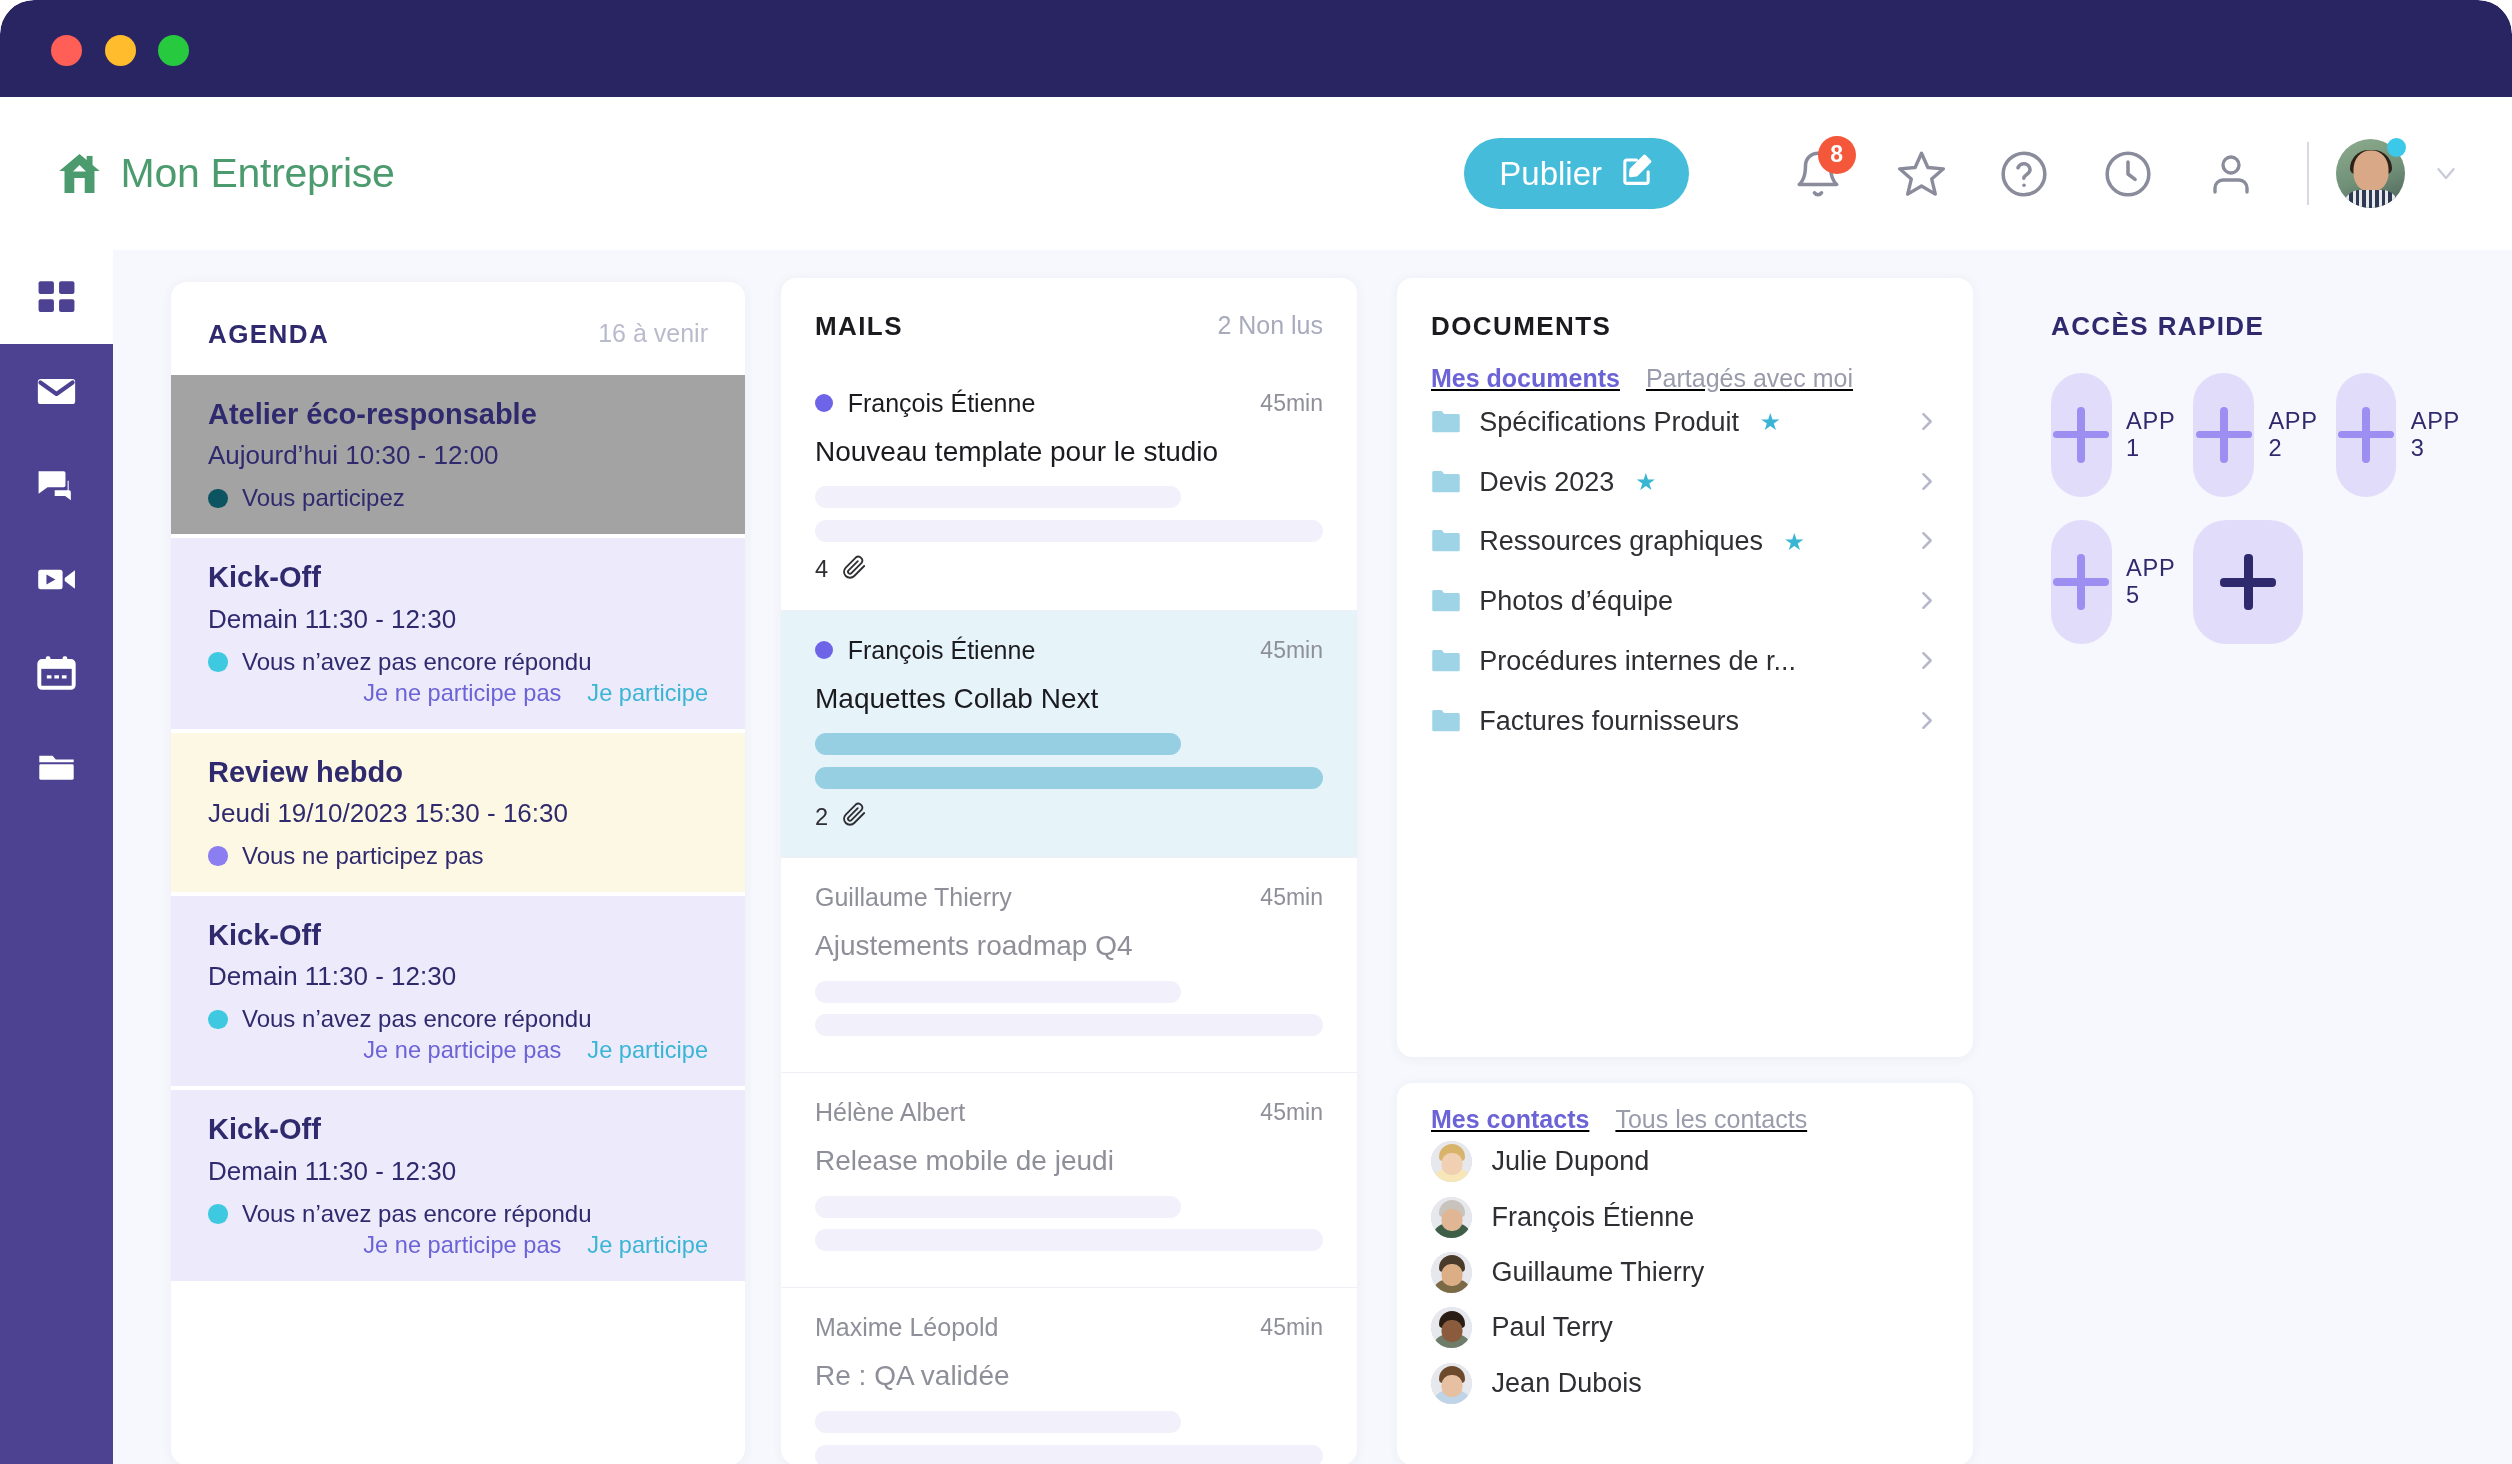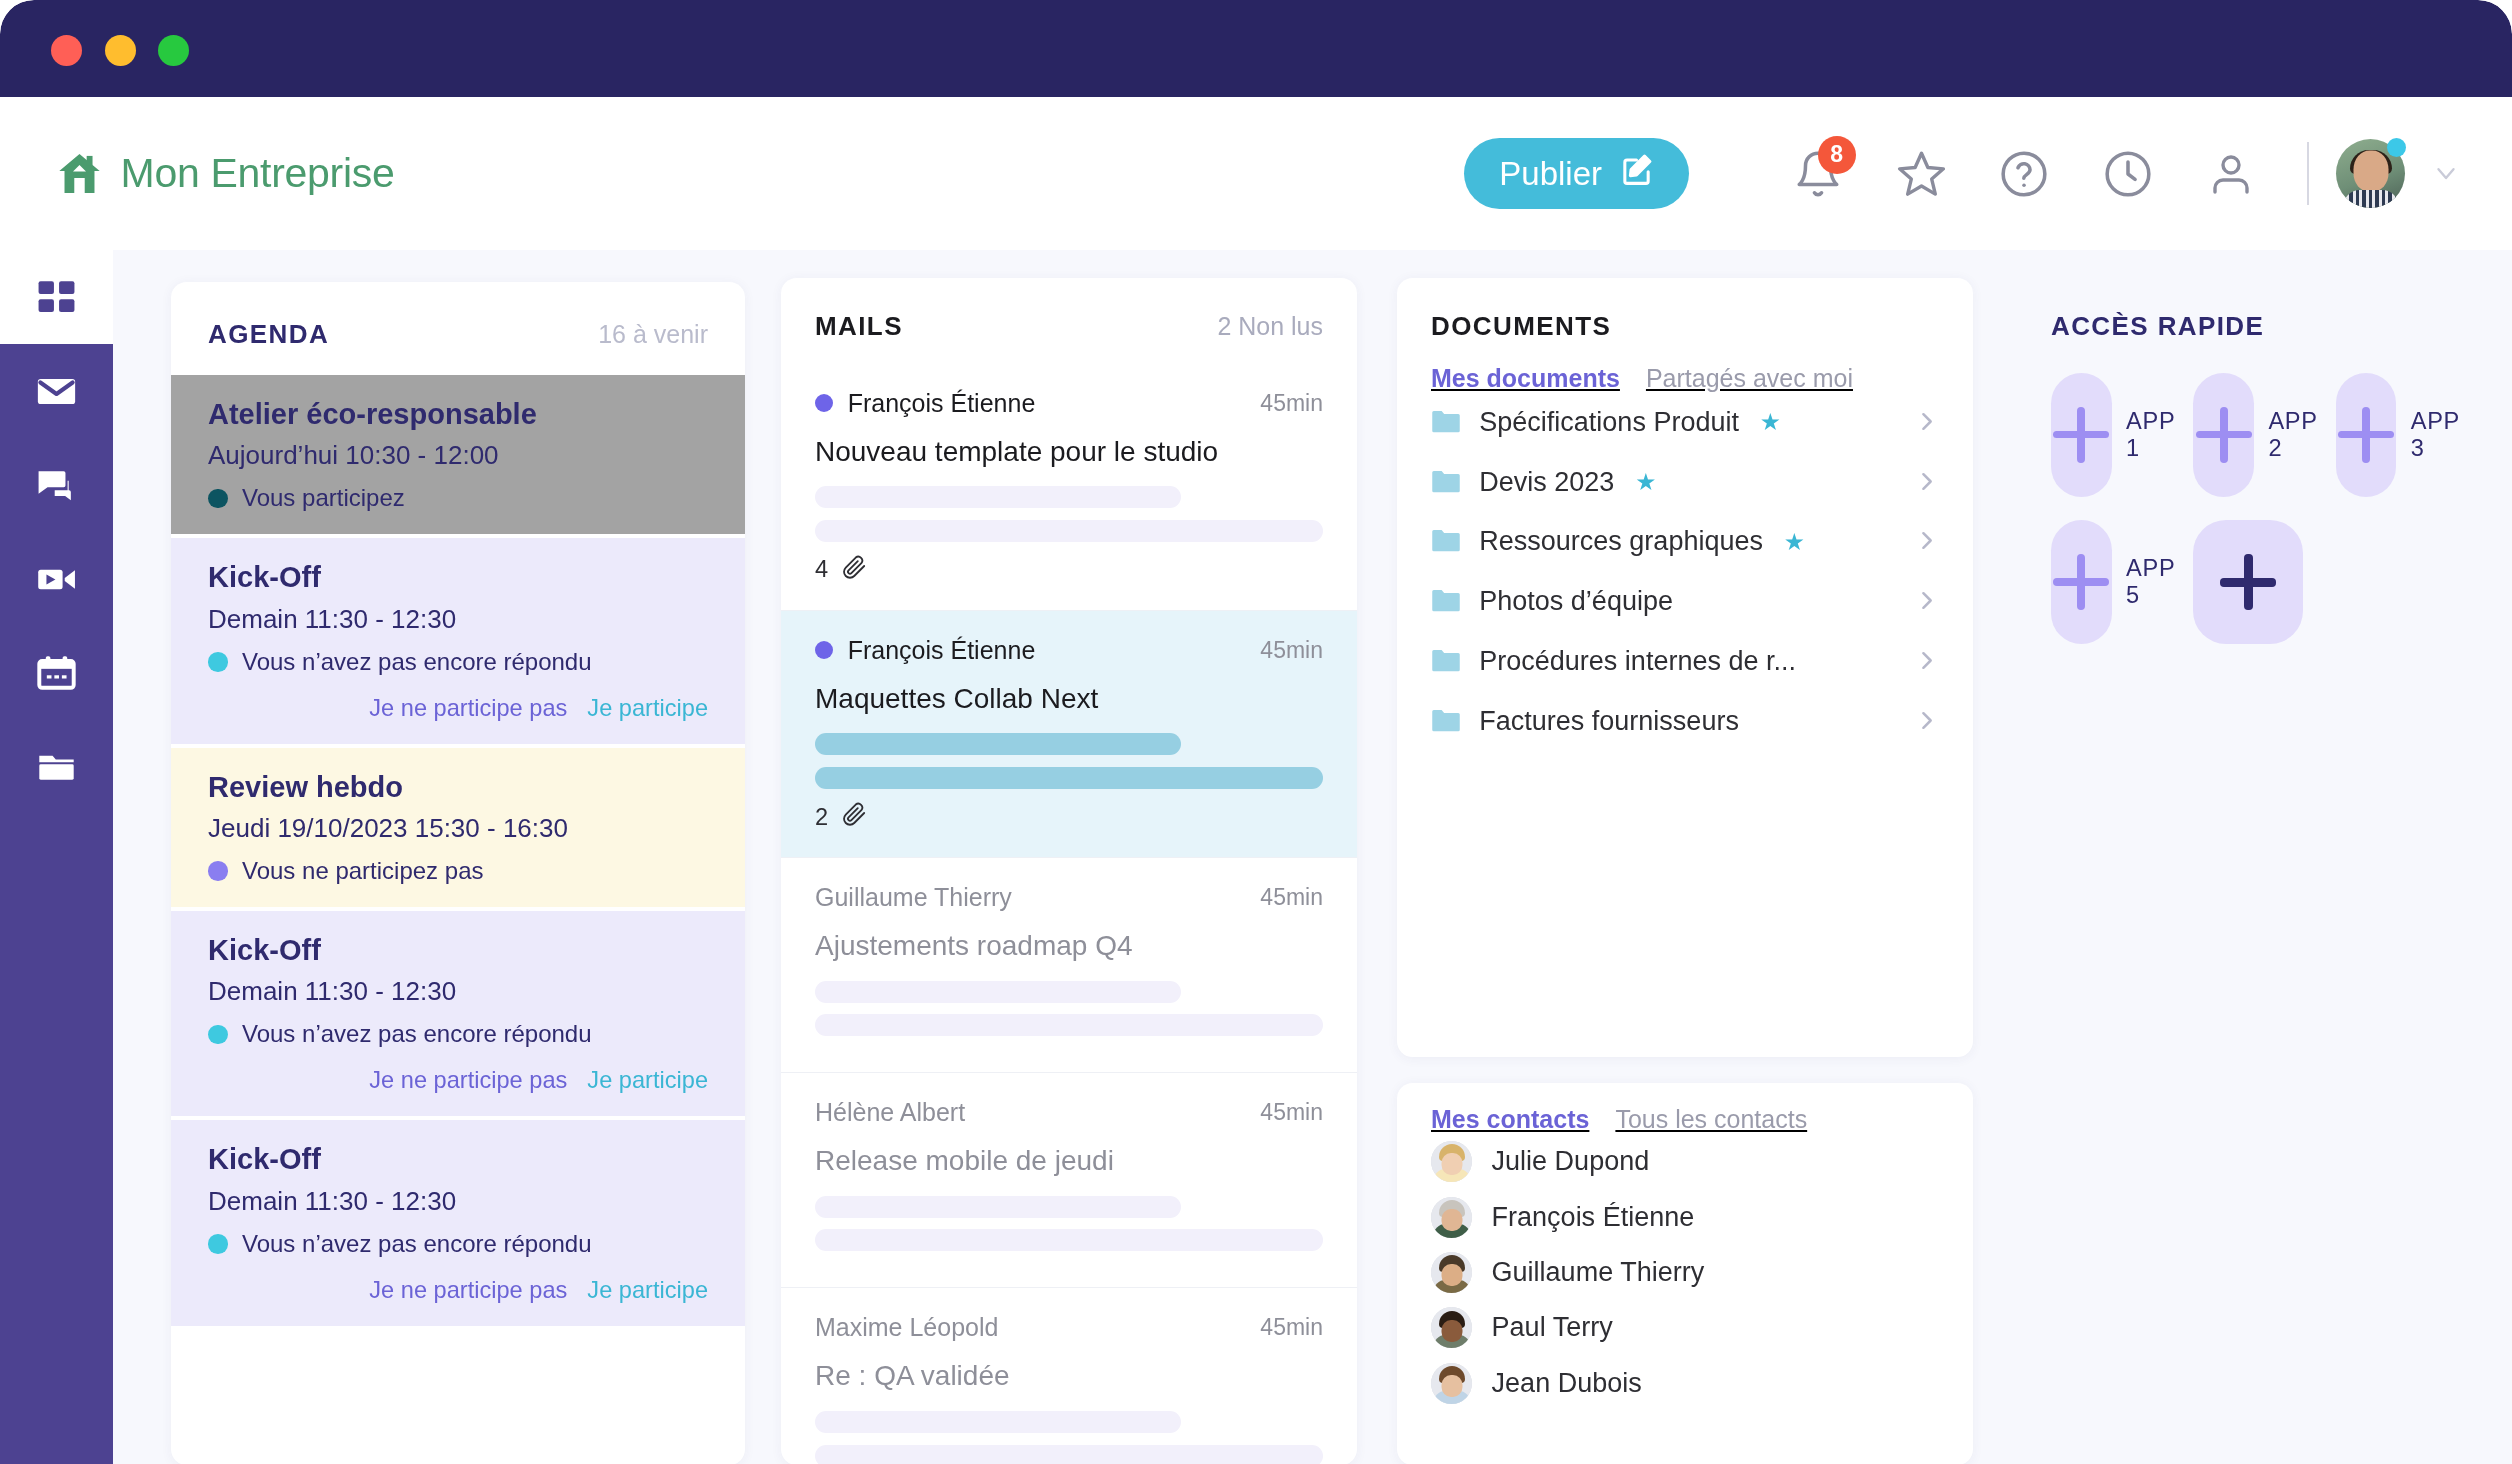--- a/index.html
+++ b/index.html
@@ -133,21 +133,21 @@
 
   
   .card {
     position: absolute;
     background: #ffffff;
     border-radius: 15.7px;
     box-shadow: 0 1.3px 11.8px rgba(60,60,110,0.055);
     overflow: hidden;
   }
   .card-head {
-    display: flex; align-items: center; justify-content: space-between;
+    display: flex; align-items: flex-start; justify-content: space-between;
   }
   .card-title {
     font-size: 26px; letter-spacing: 1.4px; font-weight: 600;
   }
   .card-meta { font-size: 25px; color: #a9abbd; font-weight: 400; }
 
   
   #agenda-card { left: 58px; top: 32px; width: 574px; height: 1183px; }
   #agenda-head { padding: 37px 37px 0 37px; }
   #agenda-head .card-title { color: #2f2a6e; }
@@ -162,22 +162,22 @@
     margin-bottom: 7.9px; line-height: 1.22;
   }
   .ag-time {
     font-size: 26px; color: #2f2a6e; font-weight: 400;
     margin-bottom: 13px; line-height: 1.2;
   }
   .ag-status { display: flex; align-items: center; gap: 14.4px; }
   .ag-dot { width: 19.6px; height: 19.6px; border-radius: 50%; flex: none; }
   .ag-status-text { font-size: 24px; color: #2f2a6e; }
   .ag-actions {
-    display: flex; justify-content: flex-end; gap: 20px;
-    margin-top: 19px;
+    display: flex; justify-content: flex-end; gap: 26px;
+    margin-top: 4px;
   }
   .ag-link { font-size: 23.6px; cursor: pointer; }
   .ag-link.no  { color: #6b63d6; }
   .ag-link.yes { color: #3ab6d4; }
 
   
   #mails-card { left: 668px; top: 27.5px; width: 576px; height: 1187px; }
   #mails-head { padding: 33px 34px 22px 34px; }
   #mails-head .card-title { color: #1b1b1f; }
   .mail-item {

